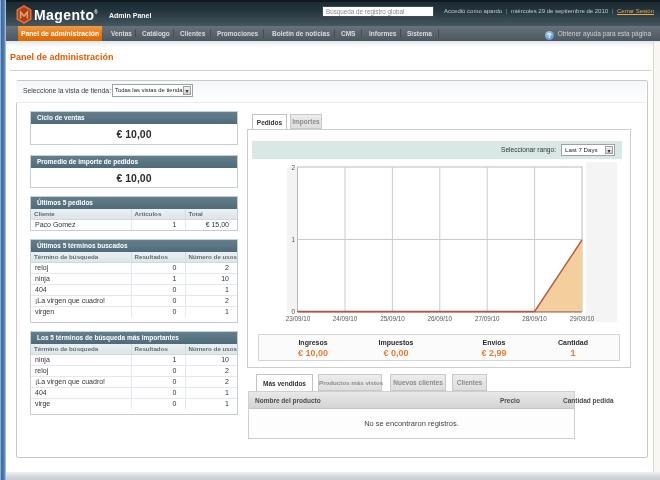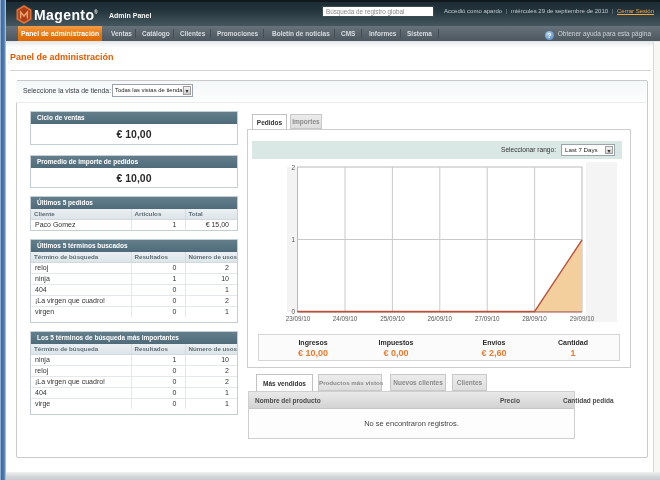--- a/index.html
+++ b/index.html
@@ -291,21 +291,21 @@
     <div class="tot" style="left:9px;">
         <div class="tl">Ingresos</div>
         <div class="tv">€ 10,00</div>
       </div>
     <div class="tot" style="left:92px;">
         <div class="tl">Impuestos</div>
         <div class="tv">€ 0,00</div>
       </div>
     <div class="tot" style="left:190px;">
         <div class="tl">Envíos</div>
-        <div class="tv">€ 2,60</div>
+        <div class="tv">€ 2,99</div>
       </div>
     <div class="tot" style="left:269px;">
         <div class="tl">Cantidad</div>
         <div class="tv">1</div>
       </div>
   </div>
 
   <div class="tab on" style="left:256px; top:374px; width:57px; height:18px; line-height:17px; font-size:6.5px;">Más vendidos</div>
   <div class="tab off" style="left:318px; top:374px; width:64px; height:17px; line-height:16px; font-size:6.2px;">Productos más vistos</div>
   <div class="tab off" style="left:390px; top:374px; width:56px; height:17px; line-height:16px; font-size:6.5px;">Nuevos clientes</div>

